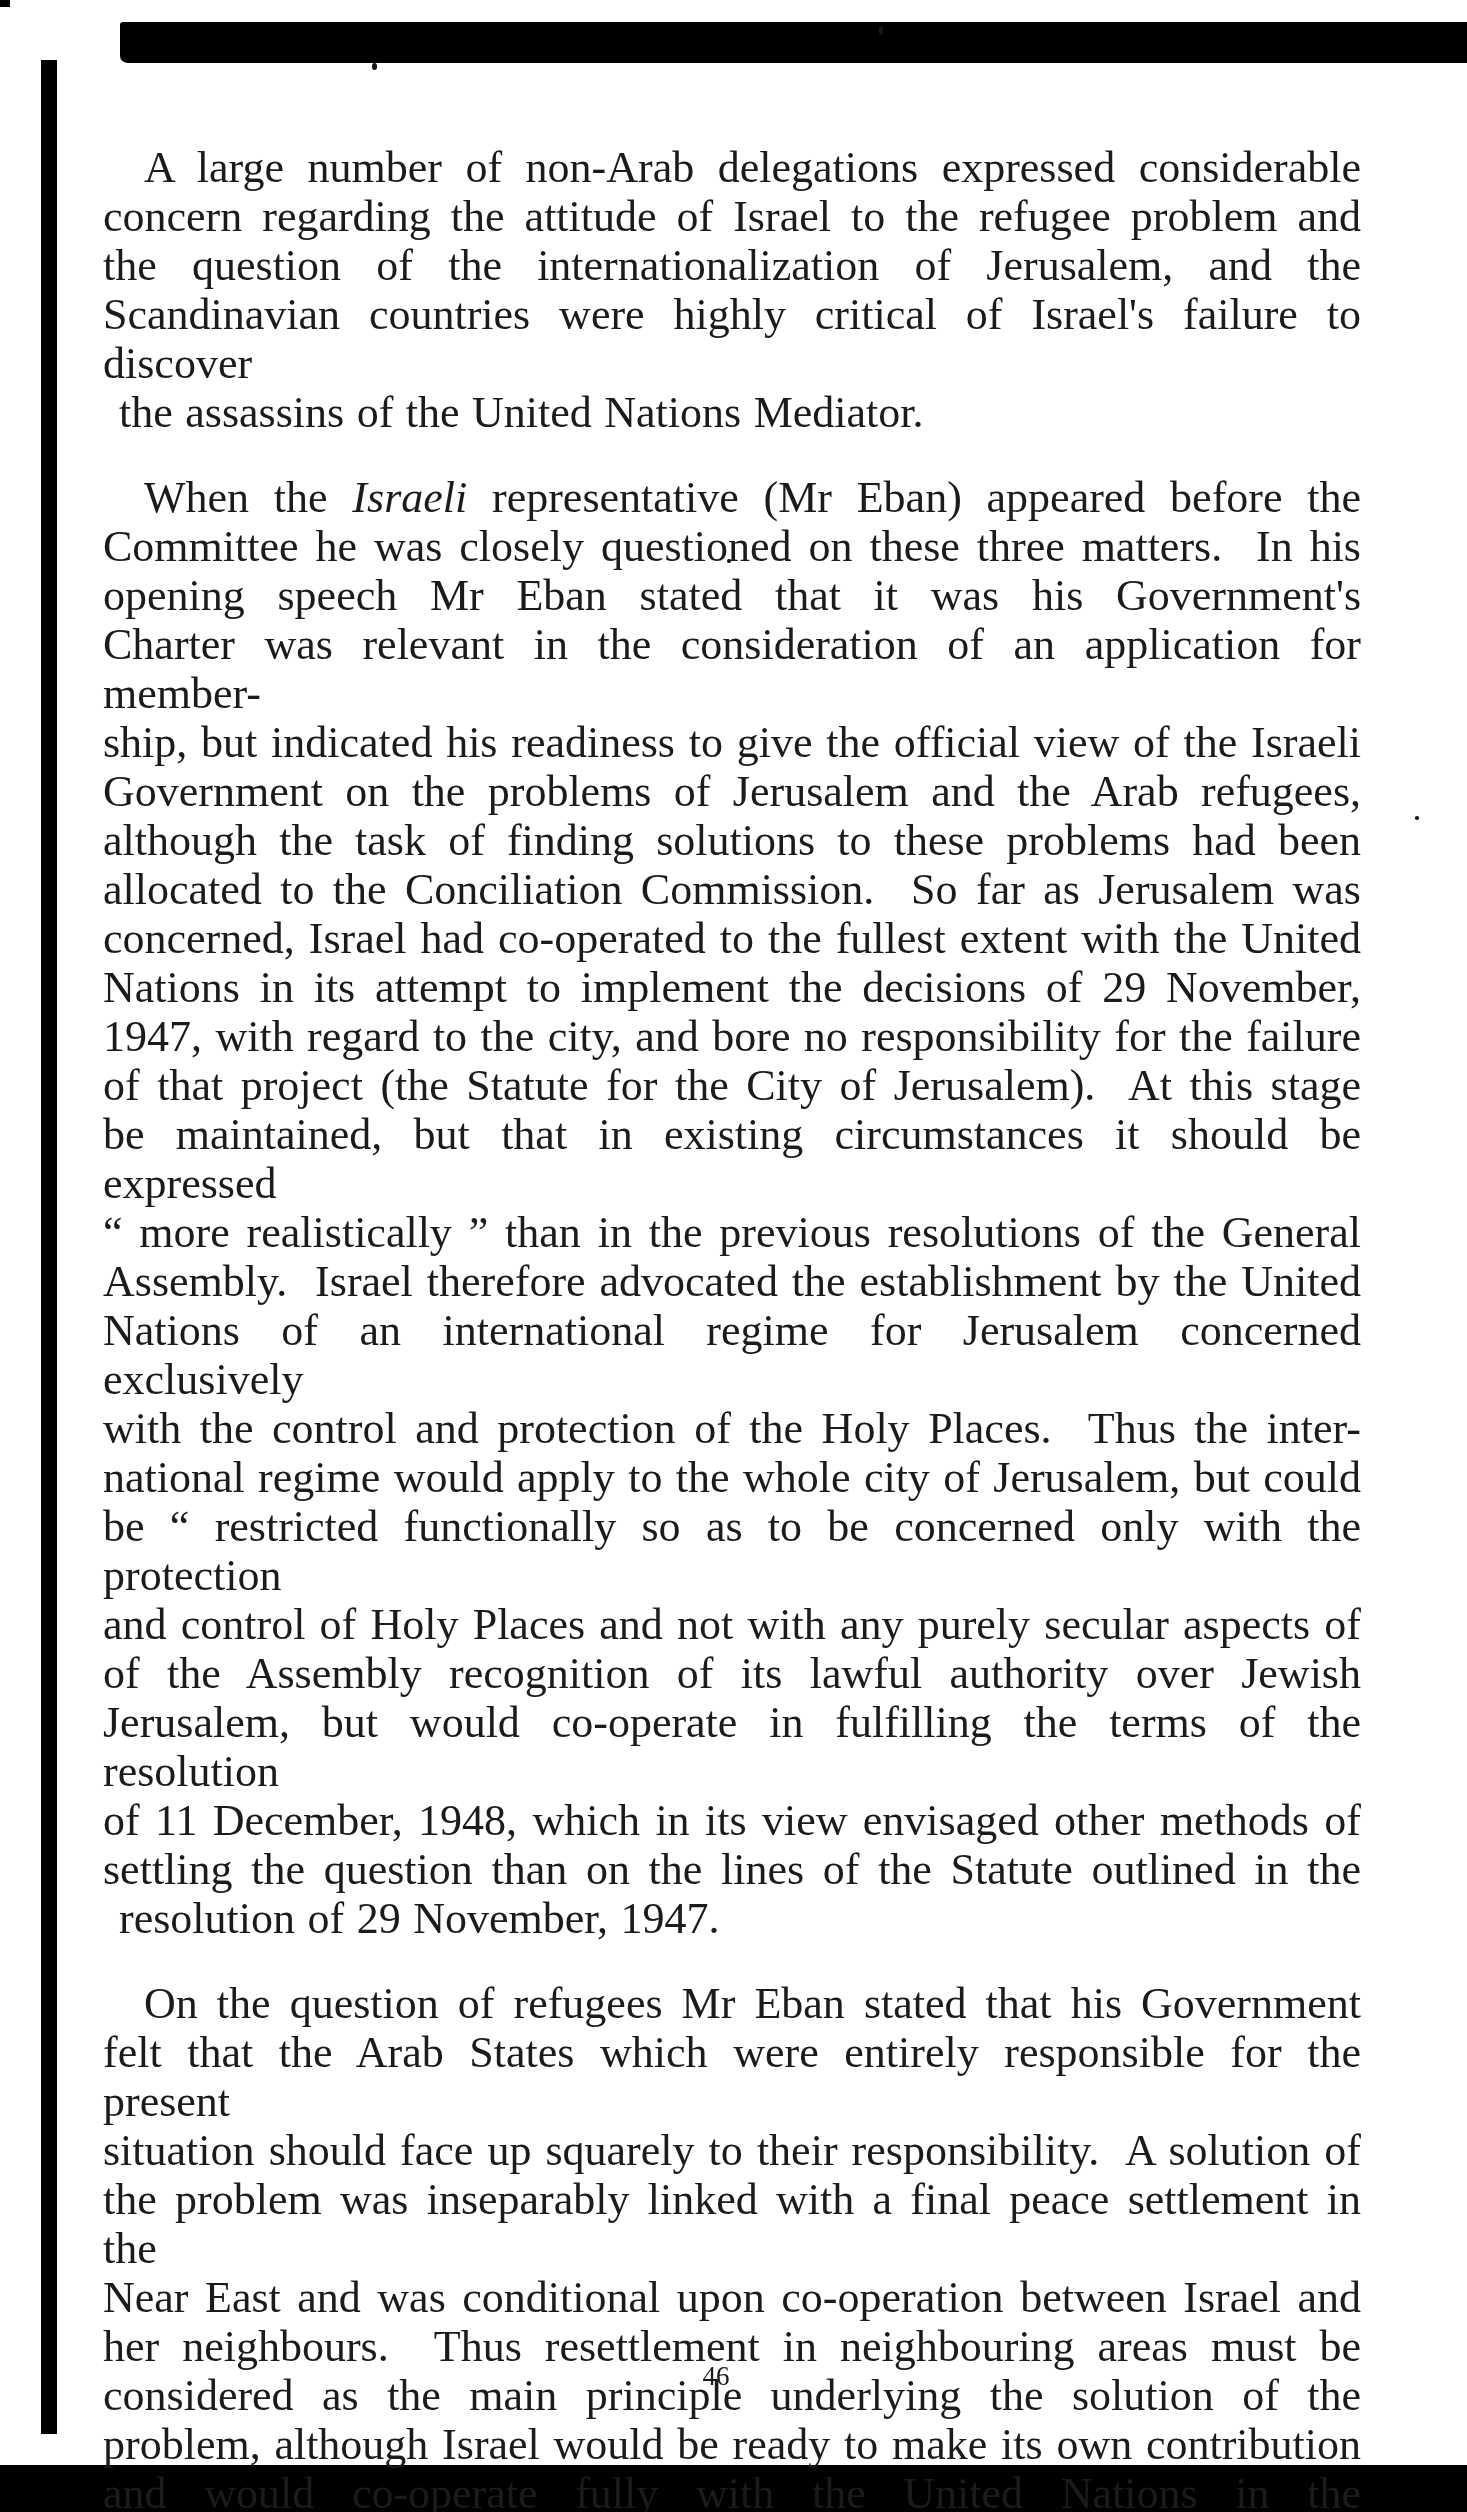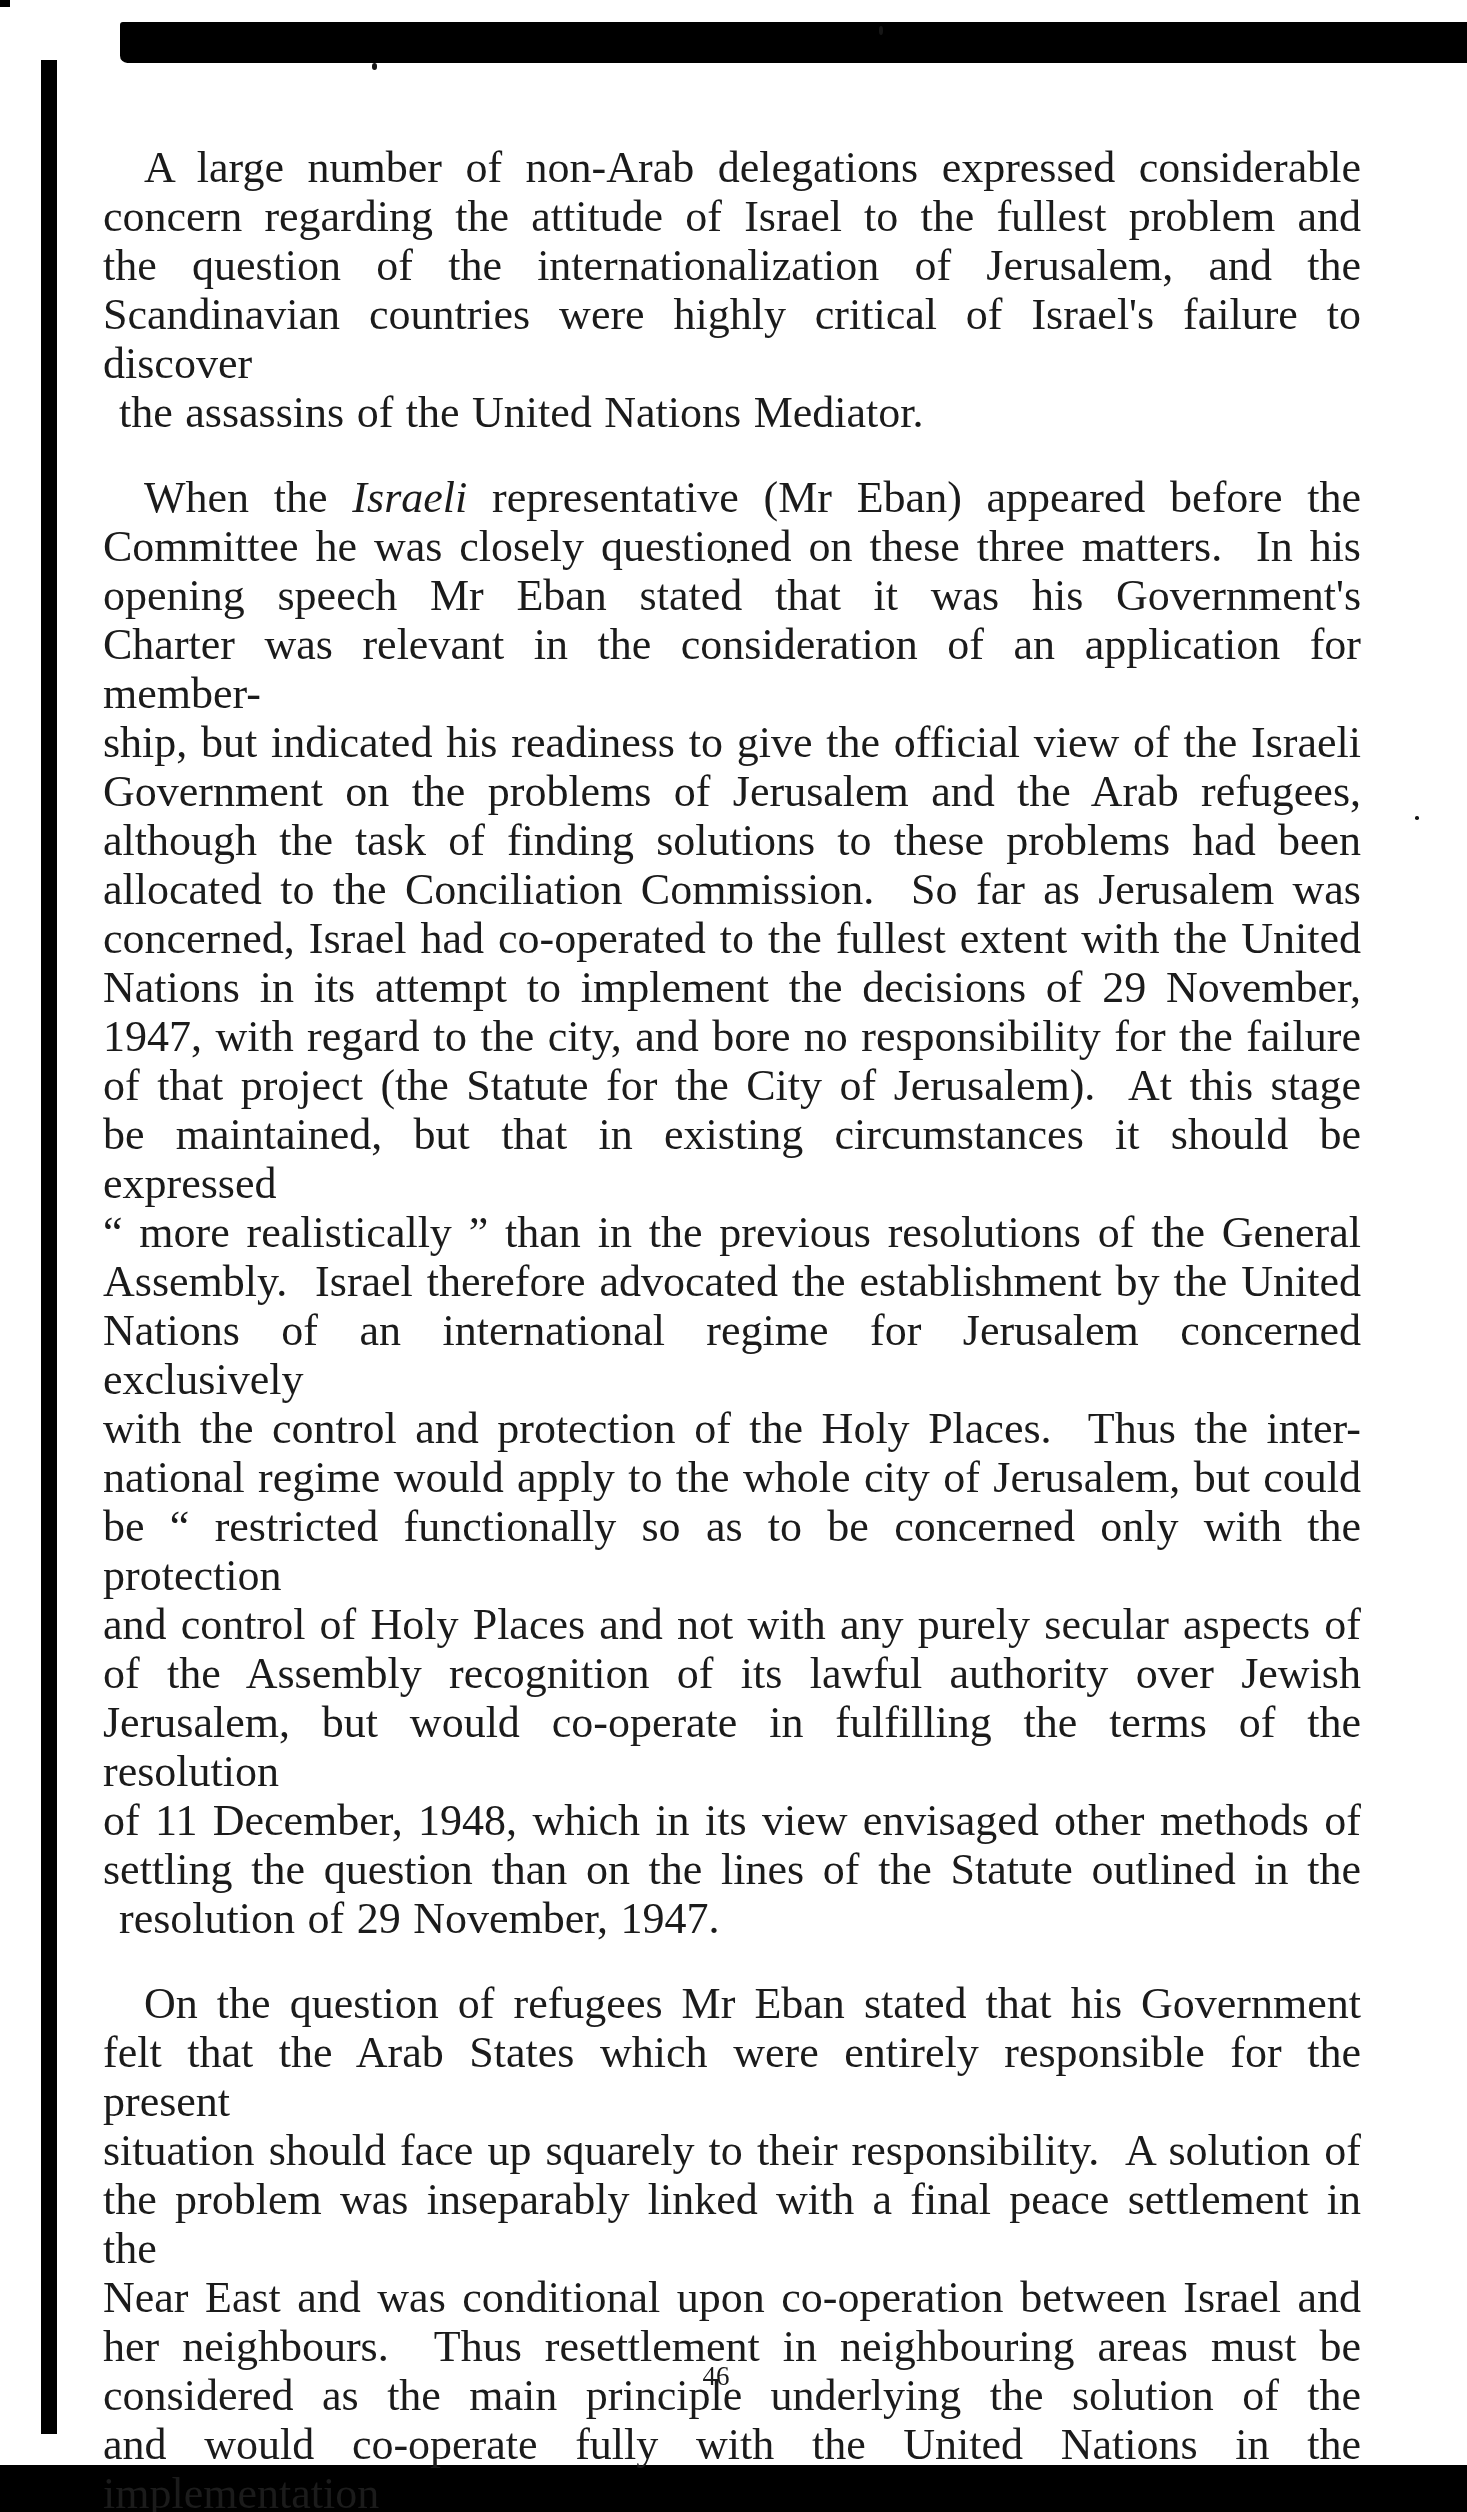--- a/index.html
+++ b/index.html
@@ -58,21 +58,21 @@
   <div class="artifact left-bar"></div>
   <div class="artifact bottom-bar"></div>
   <div class="speck speck-a"></div>
   <div class="speck speck-b"></div>
   <div class="speck speck-c"></div>
   <div class="speck speck-d"></div>
 
   <div class="text-block">
       <div class="para">
         <div class="line first">A large number of non-Arab delegations expressed considerable</div>
-        <div class="line">concern regarding the attitude of Israel to the fullest problem and</div>
+        <div class="line">concern regarding the attitude of Israel to the refugee problem and</div>
         <div class="line">the question of the internationalization of Jerusalem, and the</div>
         <div class="line">Scandinavian countries were highly critical of Israel's failure to discover</div>
         <div class="line last">the assassins of the United Nations Mediator.</div>
       </div>
       <div class="para">
         <div class="line first">When the <i>Israeli</i> representative (Mr Eban) appeared before the</div>
         <div class="line">Committee he was closely questioned on these three matters.&nbsp; In his</div>
         <div class="line">opening speech Mr Eban stated that it was his Government's</div>
         <div class="line">Charter was relevant in the consideration of an application for member-</div>
         <div class="line">ship, but indicated his readiness to give the official view of the Israeli</div>
@@ -98,20 +98,21 @@
         <div class="line last">resolution of 29 November, 1947.</div>
       </div>
       <div class="para">
         <div class="line first">On the question of refugees Mr Eban stated that his Government</div>
         <div class="line">felt that the Arab States which were entirely responsible for the present</div>
         <div class="line">situation should face up squarely to their responsibility.&nbsp; A solution of</div>
         <div class="line">the problem was inseparably linked with a final peace settlement in the</div>
         <div class="line">Near East and was conditional upon co-operation between Israel and</div>
         <div class="line">her neighbours.&nbsp; Thus resettlement in neighbouring areas must be</div>
         <div class="line">considered as the main principle underlying the solution of the</div>
+        <div class="line">problem, although Israel would be ready to make its own contribution</div>
         <div class="line">and would co-operate fully with the United Nations in the implementation</div>
         <div class="line last">of paragraph 11 of the resolution of 11 December.</div>
       </div>
     </div>
 
   <div class="page-number">46</div>
 </div>
 
 
 </body></html>

